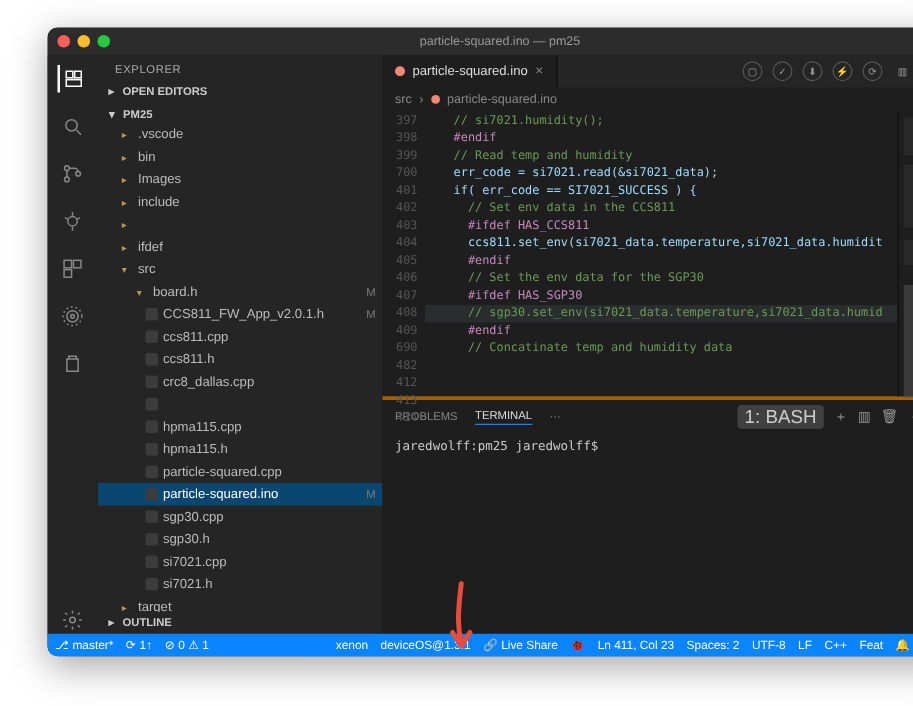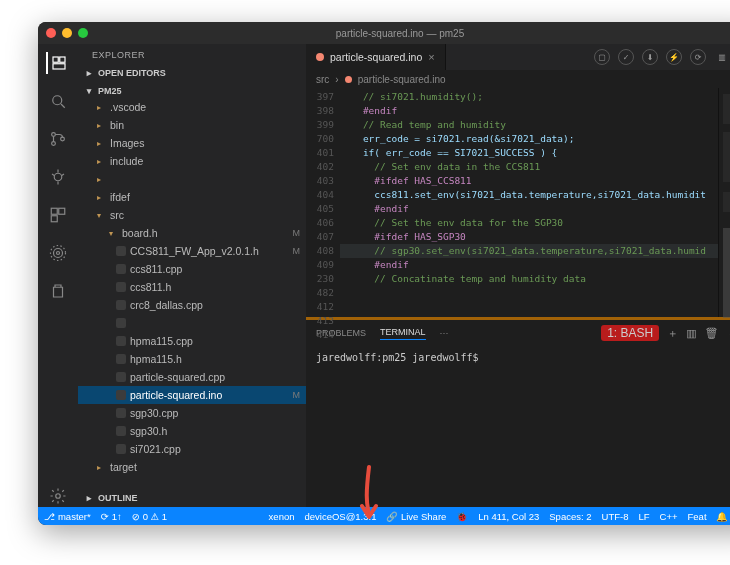--- a/index.html
+++ b/index.html
@@ -41,21 +41,21 @@
   .gutter { width: 34px; text-align: right; color: #555; font-family: Menlo, monospace; font-size: 9.5px; padding: 2px 6px 0 0; line-height: 14px; user-select: none; }
   .code { flex: 1; font-family: Menlo, monospace; font-size: 9.5px; line-height: 14px; padding-top: 2px; white-space: pre; color: #9cdcfe; overflow: hidden; }
   .code .cmt { color: #6a9955; } .code .kw { color: #c586c0; }
   .code-line.hl { background: #2a2d2e; }
   .minimap { width: 44px; background: #1e1e1e; border-left: 1px solid #111; position: relative; }
   .mm-block { position: absolute; left: 4px; right: 4px; background: #3c3c3c; opacity: .35; }
   .panel { height: 190px; border-top: 3px solid #a16207; background: #1e1e1e; display: flex; flex-direction: column; }
   .panel-tabs { height: 26px; display: flex; align-items: center; gap: 14px; padding: 0 10px; font-size: 9px; color: #888; text-transform: uppercase; }
   .ptab.active { color: #ddd; border-bottom: 1px solid #0a84ff; padding-bottom: 2px; }
   .panel-right { margin-left: auto; display: flex; align-items: center; gap: 8px; color: #999; }
-  .sel { font-size: 12px; background: #b91c1c; padding: 1px 6px; border-radius: 3px; color: #ccc; cursor: pointer; }
+  .sel { font-size: 15px; background: #404040; padding: 1px 6px; border-radius: 3px; color: #ccc; cursor: pointer; }
   .picon { cursor: pointer; font-size: 11px; }
   .terminal { flex: 1; font-family: Menlo, monospace; font-size: 10px; color: #ccc; padding: 6px 10px; }
   .statusbar { height: 18px; background: #0a84ff; color: #fff; display: flex; align-items: center; font-size: 9.5px; padding: 0 6px; gap: 10px; }
   .sb-left, .sb-right { display: flex; align-items: center; gap: 10px; }
   .sb-right { margin-left: auto; }
   .sb-item { display: flex; align-items: center; gap: 3px; cursor: pointer; white-space: nowrap; }
   .annot-arrow { position: absolute; left: 316px; top: 440px; pointer-events: none; }
   .ico-svg { width: 18px; height: 18px; }
 </style>
 </head>
@@ -219,20 +219,24 @@
               <span class="ficon file-ico" style="background: rgb(60, 60, 60); width: 10px; height: 10px; border-radius: 2px;"></span>
               <span class="label">sgp30.cpp</span>
             </li>
             <li class="tree-row depth2">
               <span class="ficon file-ico" style="background: rgb(60, 60, 60); width: 10px; height: 10px; border-radius: 2px;"></span>
               <span class="label">sgp30.h</span>
             </li>
             <li class="tree-row depth2">
               <span class="ficon file-ico" style="background: rgb(60, 60, 60); width: 10px; height: 10px; border-radius: 2px;"></span>
               <span class="label">si7021.cpp</span>
+            </li>
+            <li class="tree-row depth2">
+              <span class="ficon file-ico" style="background: rgb(60, 60, 60); width: 10px; height: 10px; border-radius: 2px;"></span>
+              <span class="label">si7021.h</span>
             </li>
             <li class="tree-row depth0">
               <span class="ficon folder-ico">▸ </span>
               <span class="label">target</span>
             </li>
           </ul>
       </div>
       <div class="section">
         <div class="section-header">
             <span class="chev">▸</span>
@@ -273,21 +277,21 @@
             <div>700</div>
             <div>401</div>
             <div>402</div>
             <div>403</div>
             <div>404</div>
             <div>405</div>
             <div>406</div>
             <div>407</div>
             <div>408</div>
             <div>409</div>
-            <div>230</div>
+            <div>690</div>
             <div>482</div>
             <div>412</div>
             <div>413</div>
             <div>414</div>
           </div>
         <div class="code" id="code"><div class="code-line "><span class="cmt">    // si7021.humidity();</span></div><div class="code-line "><span class="kw">    #endif</span></div><div class="code-line "><span class=""></span></div><div class="code-line "><span class="cmt">    // Read temp and humidity</span></div><div class="code-line "><span class="">    err_code = si7021.read(&amp;si7021_data);</span></div><div class="code-line "><span class=""></span></div><div class="code-line "><span class="">    if( err_code == SI7021_SUCCESS ) {</span></div><div class="code-line "><span class="cmt">      // Set env data in the CCS811</span></div><div class="code-line "><span class="kw">      #ifdef HAS_CCS811</span></div><div class="code-line "><span class="">      ccs811.set_env(si7021_data.temperature,si7021_data.humidit</span></div><div class="code-line "><span class="kw">      #endif</span></div><div class="code-line "><span class=""></span></div><div class="code-line "><span class="cmt">      // Set the env data for the SGP30</span></div><div class="code-line "><span class="kw">      #ifdef HAS_SGP30</span></div><div class="code-line hl"><span class="cmt">      // sgp30.set_env(si7021_data.temperature,si7021_data.humid</span></div><div class="code-line "><span class="kw">      #endif</span></div><div class="code-line "><span class=""></span></div><div class="code-line "><span class="cmt">      // Concatinate temp and humidity data</span></div></div>
         <div class="minimap">
           <div class="mm-block" style="top:6px;height:30px"></div>
           <div class="mm-block" style="top:44px;height:50px"></div>
           <div class="mm-block" style="top:104px;height:20px"></div>

